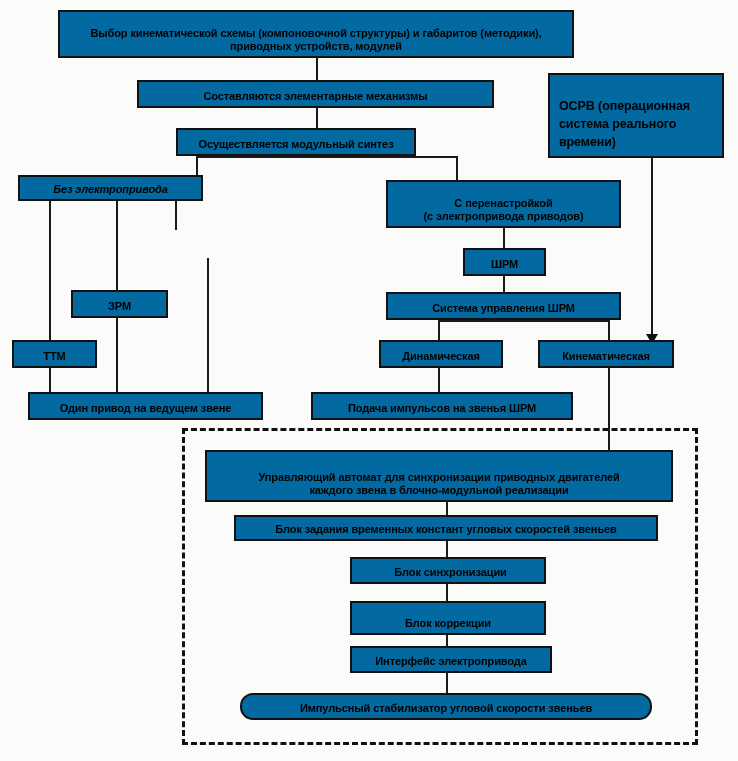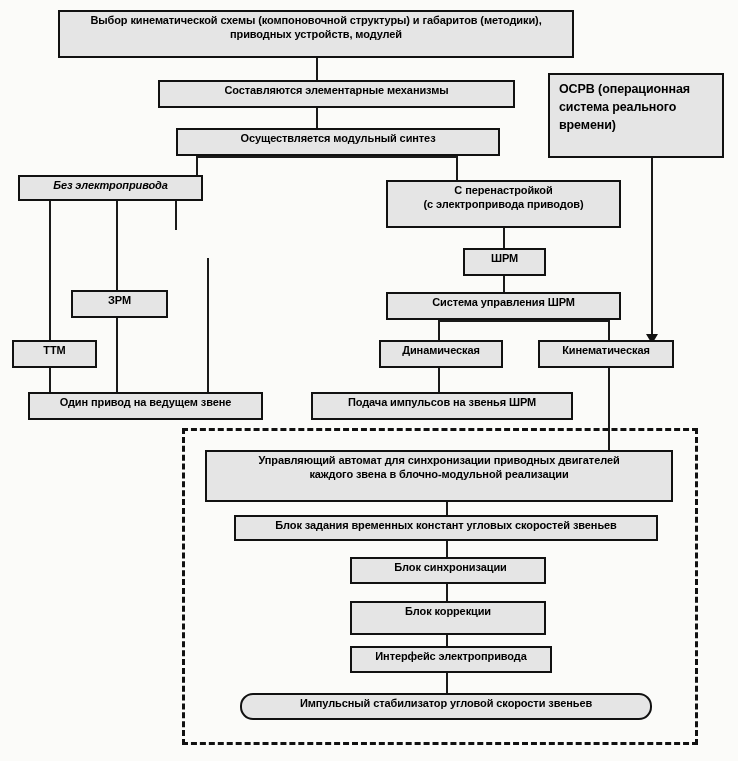--- a/index.html
+++ b/index.html
@@ -18,23 +18,23 @@
     height: 761px;
     background: #fbfbf9;
     overflow: hidden;
   }
 
   
   .node {
     position: absolute;
     box-sizing: border-box;
     border: 2px solid #111111;
-    background: #e5e5e5;
+    background: #0369a1;
     display: flex;
-    align-items: flex-start;
+    align-items: flex-end;
     justify-content: center;
     text-align: center;
     font-weight: bold;
     font-size: 11px;
     line-height: 1.25;
     letter-spacing: -0.1px;
     padding: 2px 5px;
     z-index: 4;
   }
   .node .txt { display: block; width: 100%; }
@@ -125,25 +125,25 @@
     <div class="vline" style="left:446px; top:541px; height:16px;"></div>
     <div class="vline" style="left:446px; top:584px; height:17px;"></div>
     <div class="vline" style="left:446px; top:628px; height:18px;"></div>
     <div class="vline" style="left:446px; top:673px; height:20px;"></div>
   </div>
 
   <div class="node" style="left:58px; top:10px; width:516px; height:48px;">
     <span class="txt">Выбор кинематической схемы (компоновочной структуры) и габаритов (методики), приводных устройств, модулей</span>
   </div>
 
-  <div class="node" style="left:137px; top:80px; width:357px; height:28px;margin-left:21px;">
+  <div class="node" style="left:137px; top:80px; width:357px; height:28px;">
     <span class="txt">Составляются элементарные механизмы</span>
   </div>
 
-  <div class="node" style="left:176px; top:128px; width:324px; height:28px;">
+  <div class="node" style="left:176px; top:128px; width:240px; height:28px;">
     <span class="txt">Осуществляется модульный синтез</span>
   </div>
 
   <div class="node lefttext" style="left:548px; top:73px; width:176px; height:85px;">
     <span class="txt">ОСРВ (операционная система  реального времени)</span>
   </div>
 
   <div class="node italic" style="left:18px; top:175px; width:185px; height:26px;">
     <span class="txt">Без электропривода</span>
   </div>

